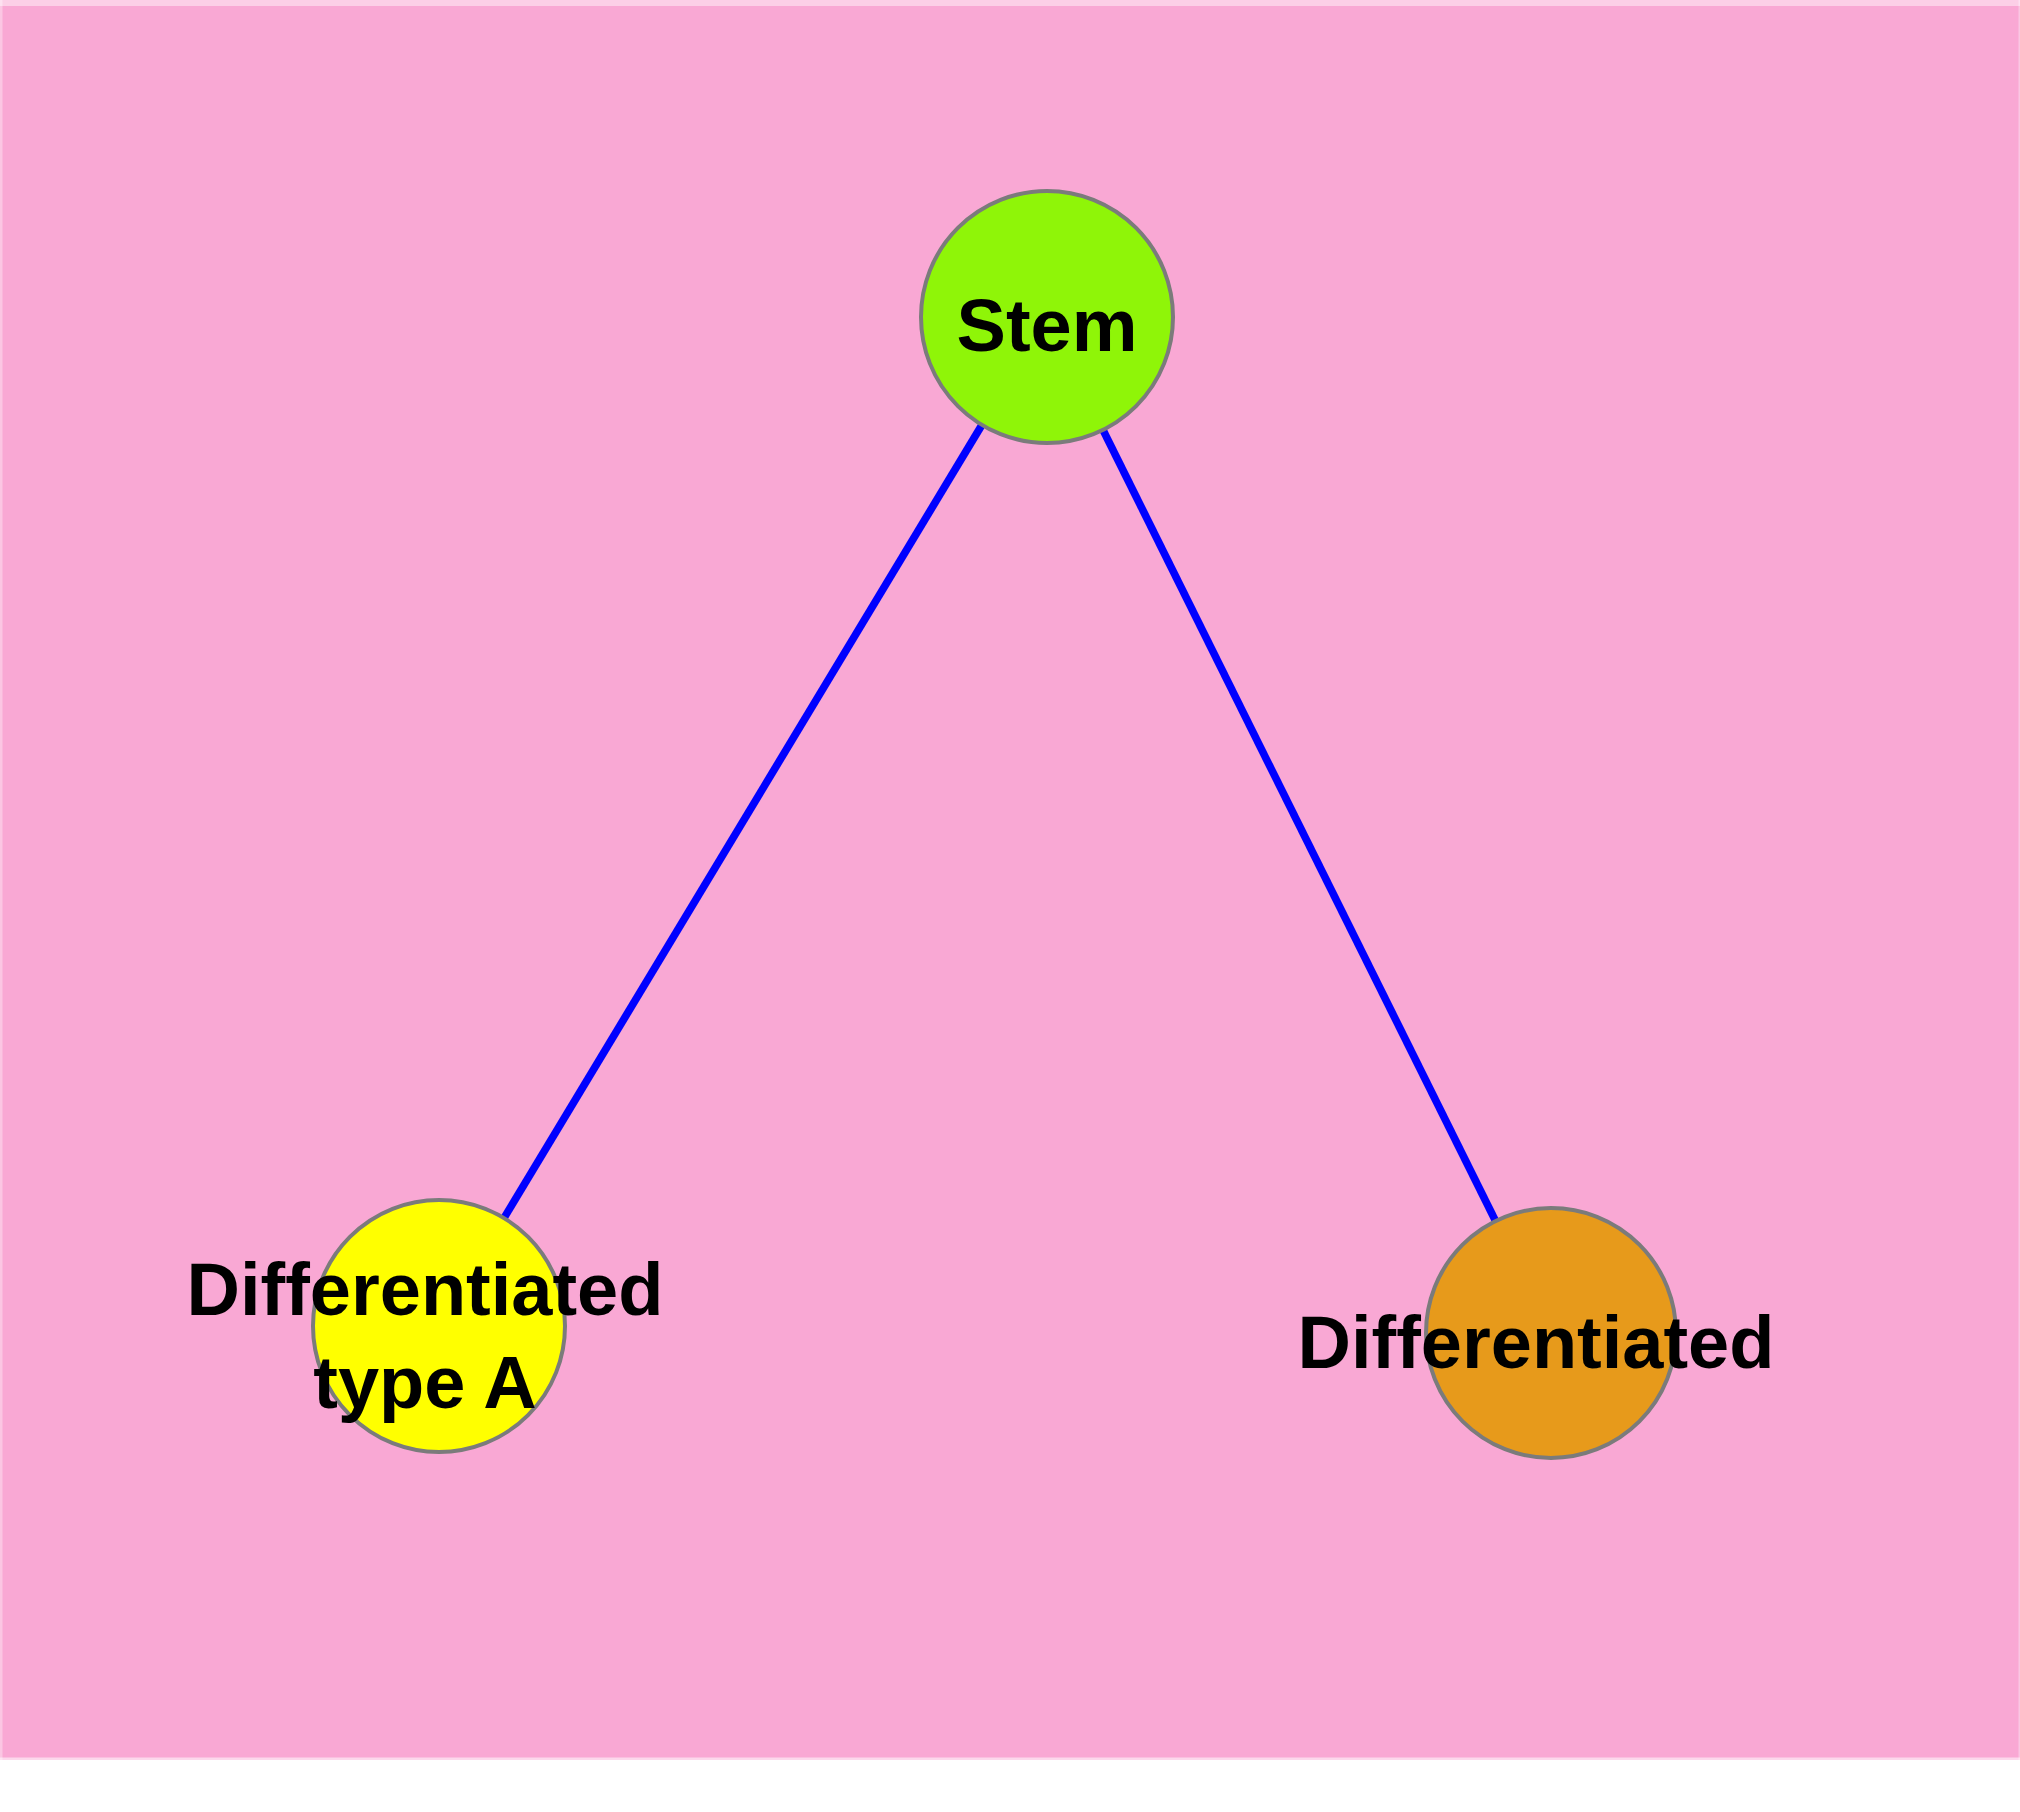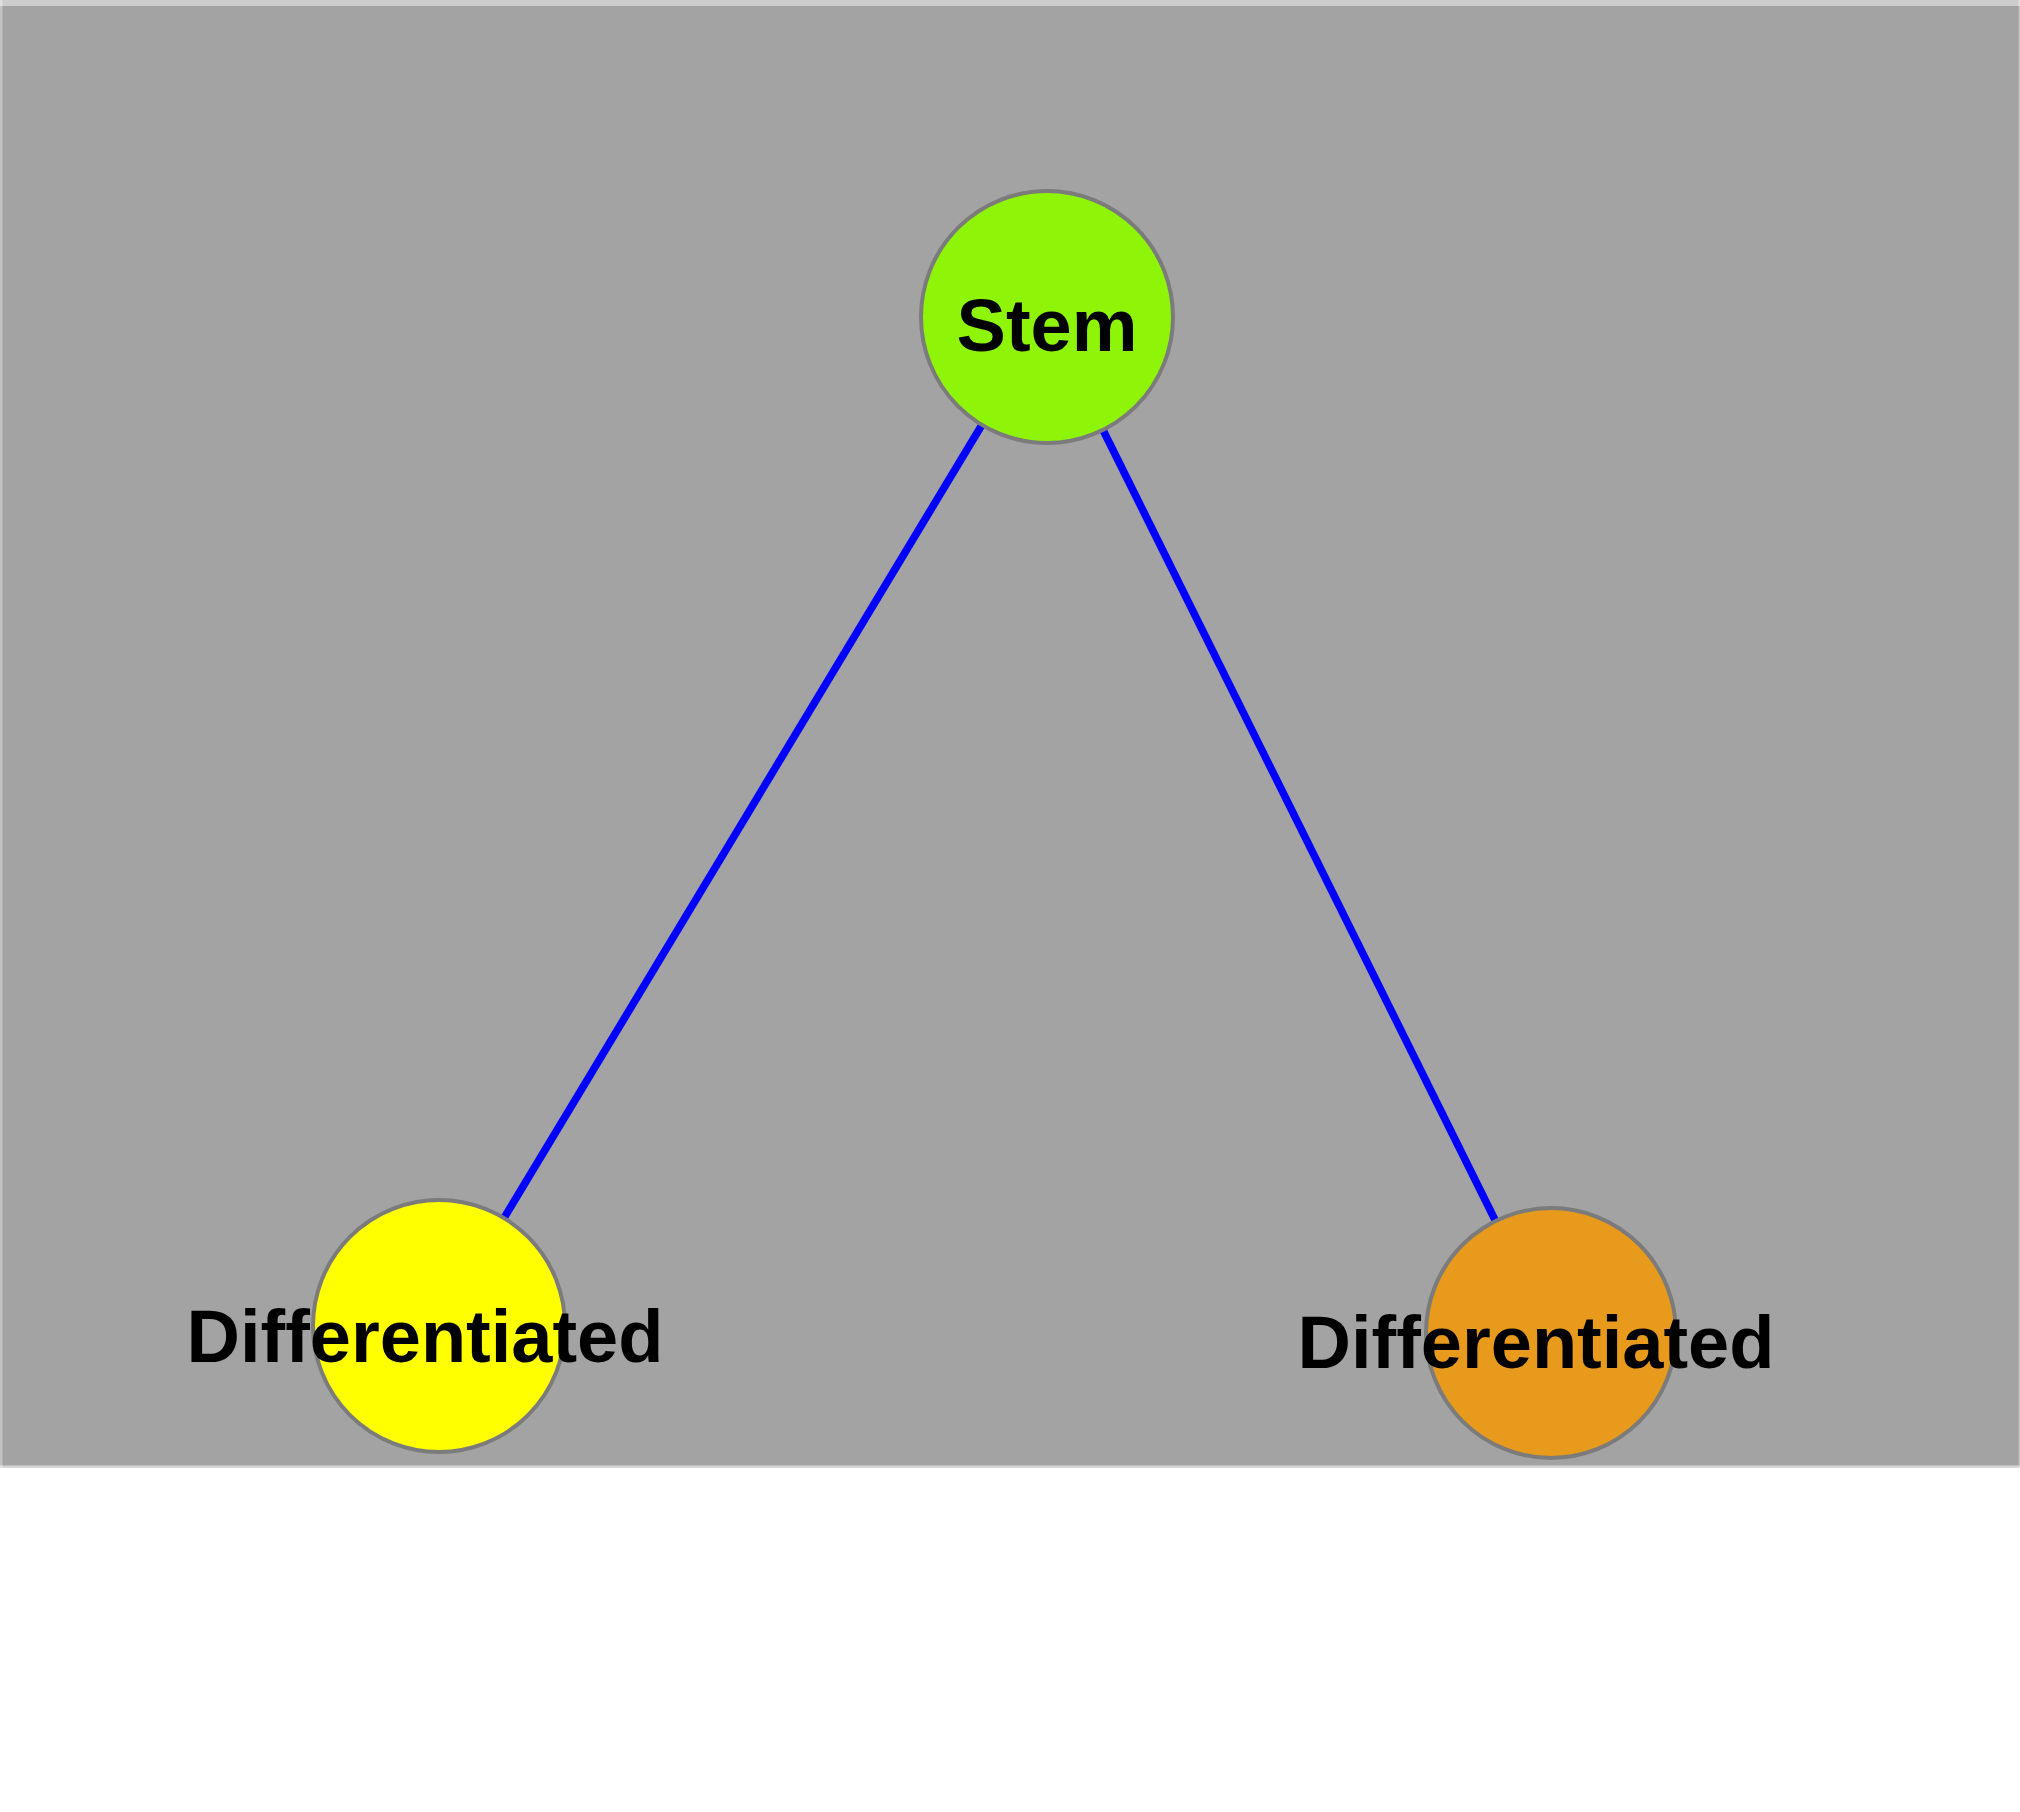--- a/index.html
+++ b/index.html
@@ -37,31 +37,32 @@
     font-size: 74px;
     line-height: 93px;
     color: #000000;
     text-align: center;
     white-space: nowrap;
   }
 </style>
 </head>
 <body>
 
-<div class="stage" style="width: 2021px; height: 1468px; background: #a3a3a3;">
+<div class="stage" style="width: 2021px; height: 1760px; background: #f9a8d4;">
   <svg class="edge-layer" xmlns="http://www.w3.org/2000/svg" width="2021" height="1812" viewBox="0 0 2384 2138">
       <line x1="1235" y1="374" x2="518" y2="1564" stroke="#0000ff" stroke-width="9"></line>
       <line x1="1235" y1="374" x2="1830" y2="1573" stroke="#0000ff" stroke-width="9"></line>
     </svg>
 <div class="node" style="left: 919px; top: 189px; width: 256px; height: 256px; background: rgb(143, 245, 8); border-color: rgb(123, 123, 123); border-width: 4.2px;"></div>
     <div class="node-label" style="left: 1047px; top: 325px; color: rgb(0, 0, 0);">
       <div>Stem</div>
     </div>
     <div class="node" style="left: 311px; top: 1198px; width: 256px; height: 256px; background: rgb(255, 255, 0); border-color: rgb(123, 123, 123); border-width: 4.2px;"></div>
     <div class="node-label" style="left: 425px; top: 1336px; color: rgb(0, 0, 0);">
       <div>Differentiated</div>
+      <div>type A</div>
     </div>
     <div class="node" style="left: 1424px; top: 1206px; width: 254px; height: 254px; background: rgb(231, 154, 27); border-color: rgb(123, 123, 123); border-width: 4.2px;"></div>
     <div class="node-label" style="left: 1536px; top: 1342px; color: rgb(0, 0, 0);">
       <div>Differentiated</div>
     </div>
   </div>
 
 
 </body></html>

